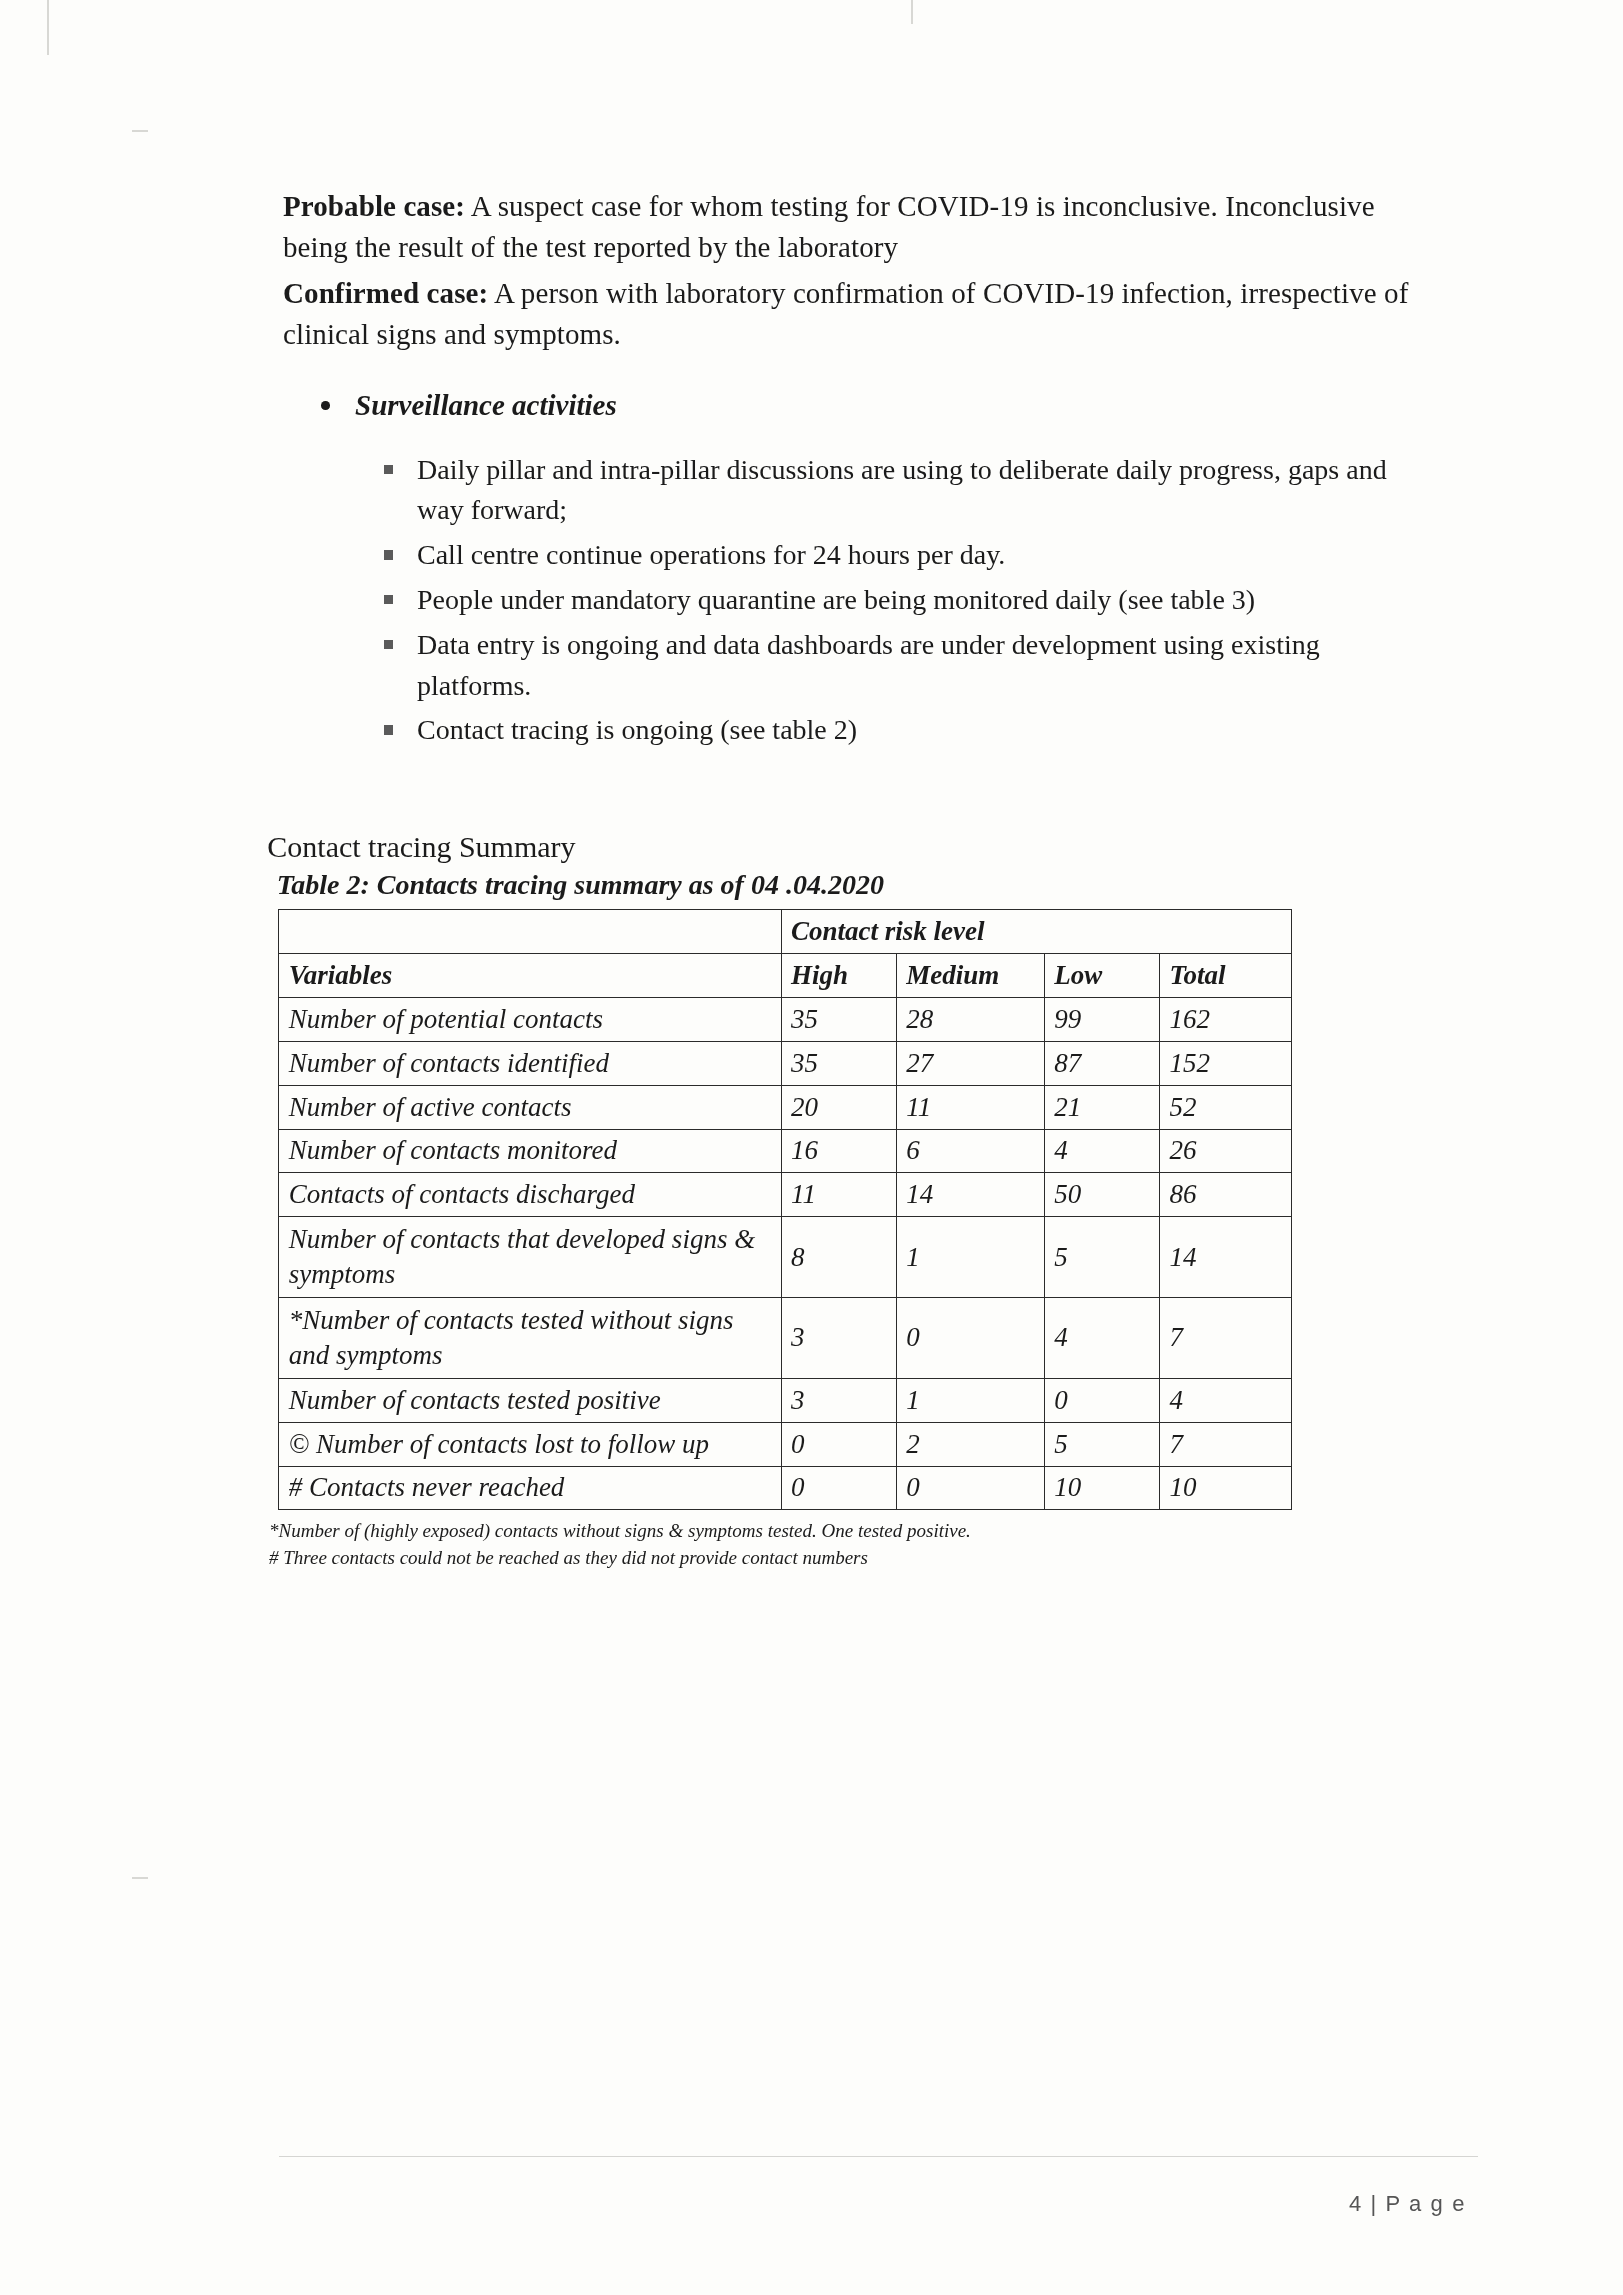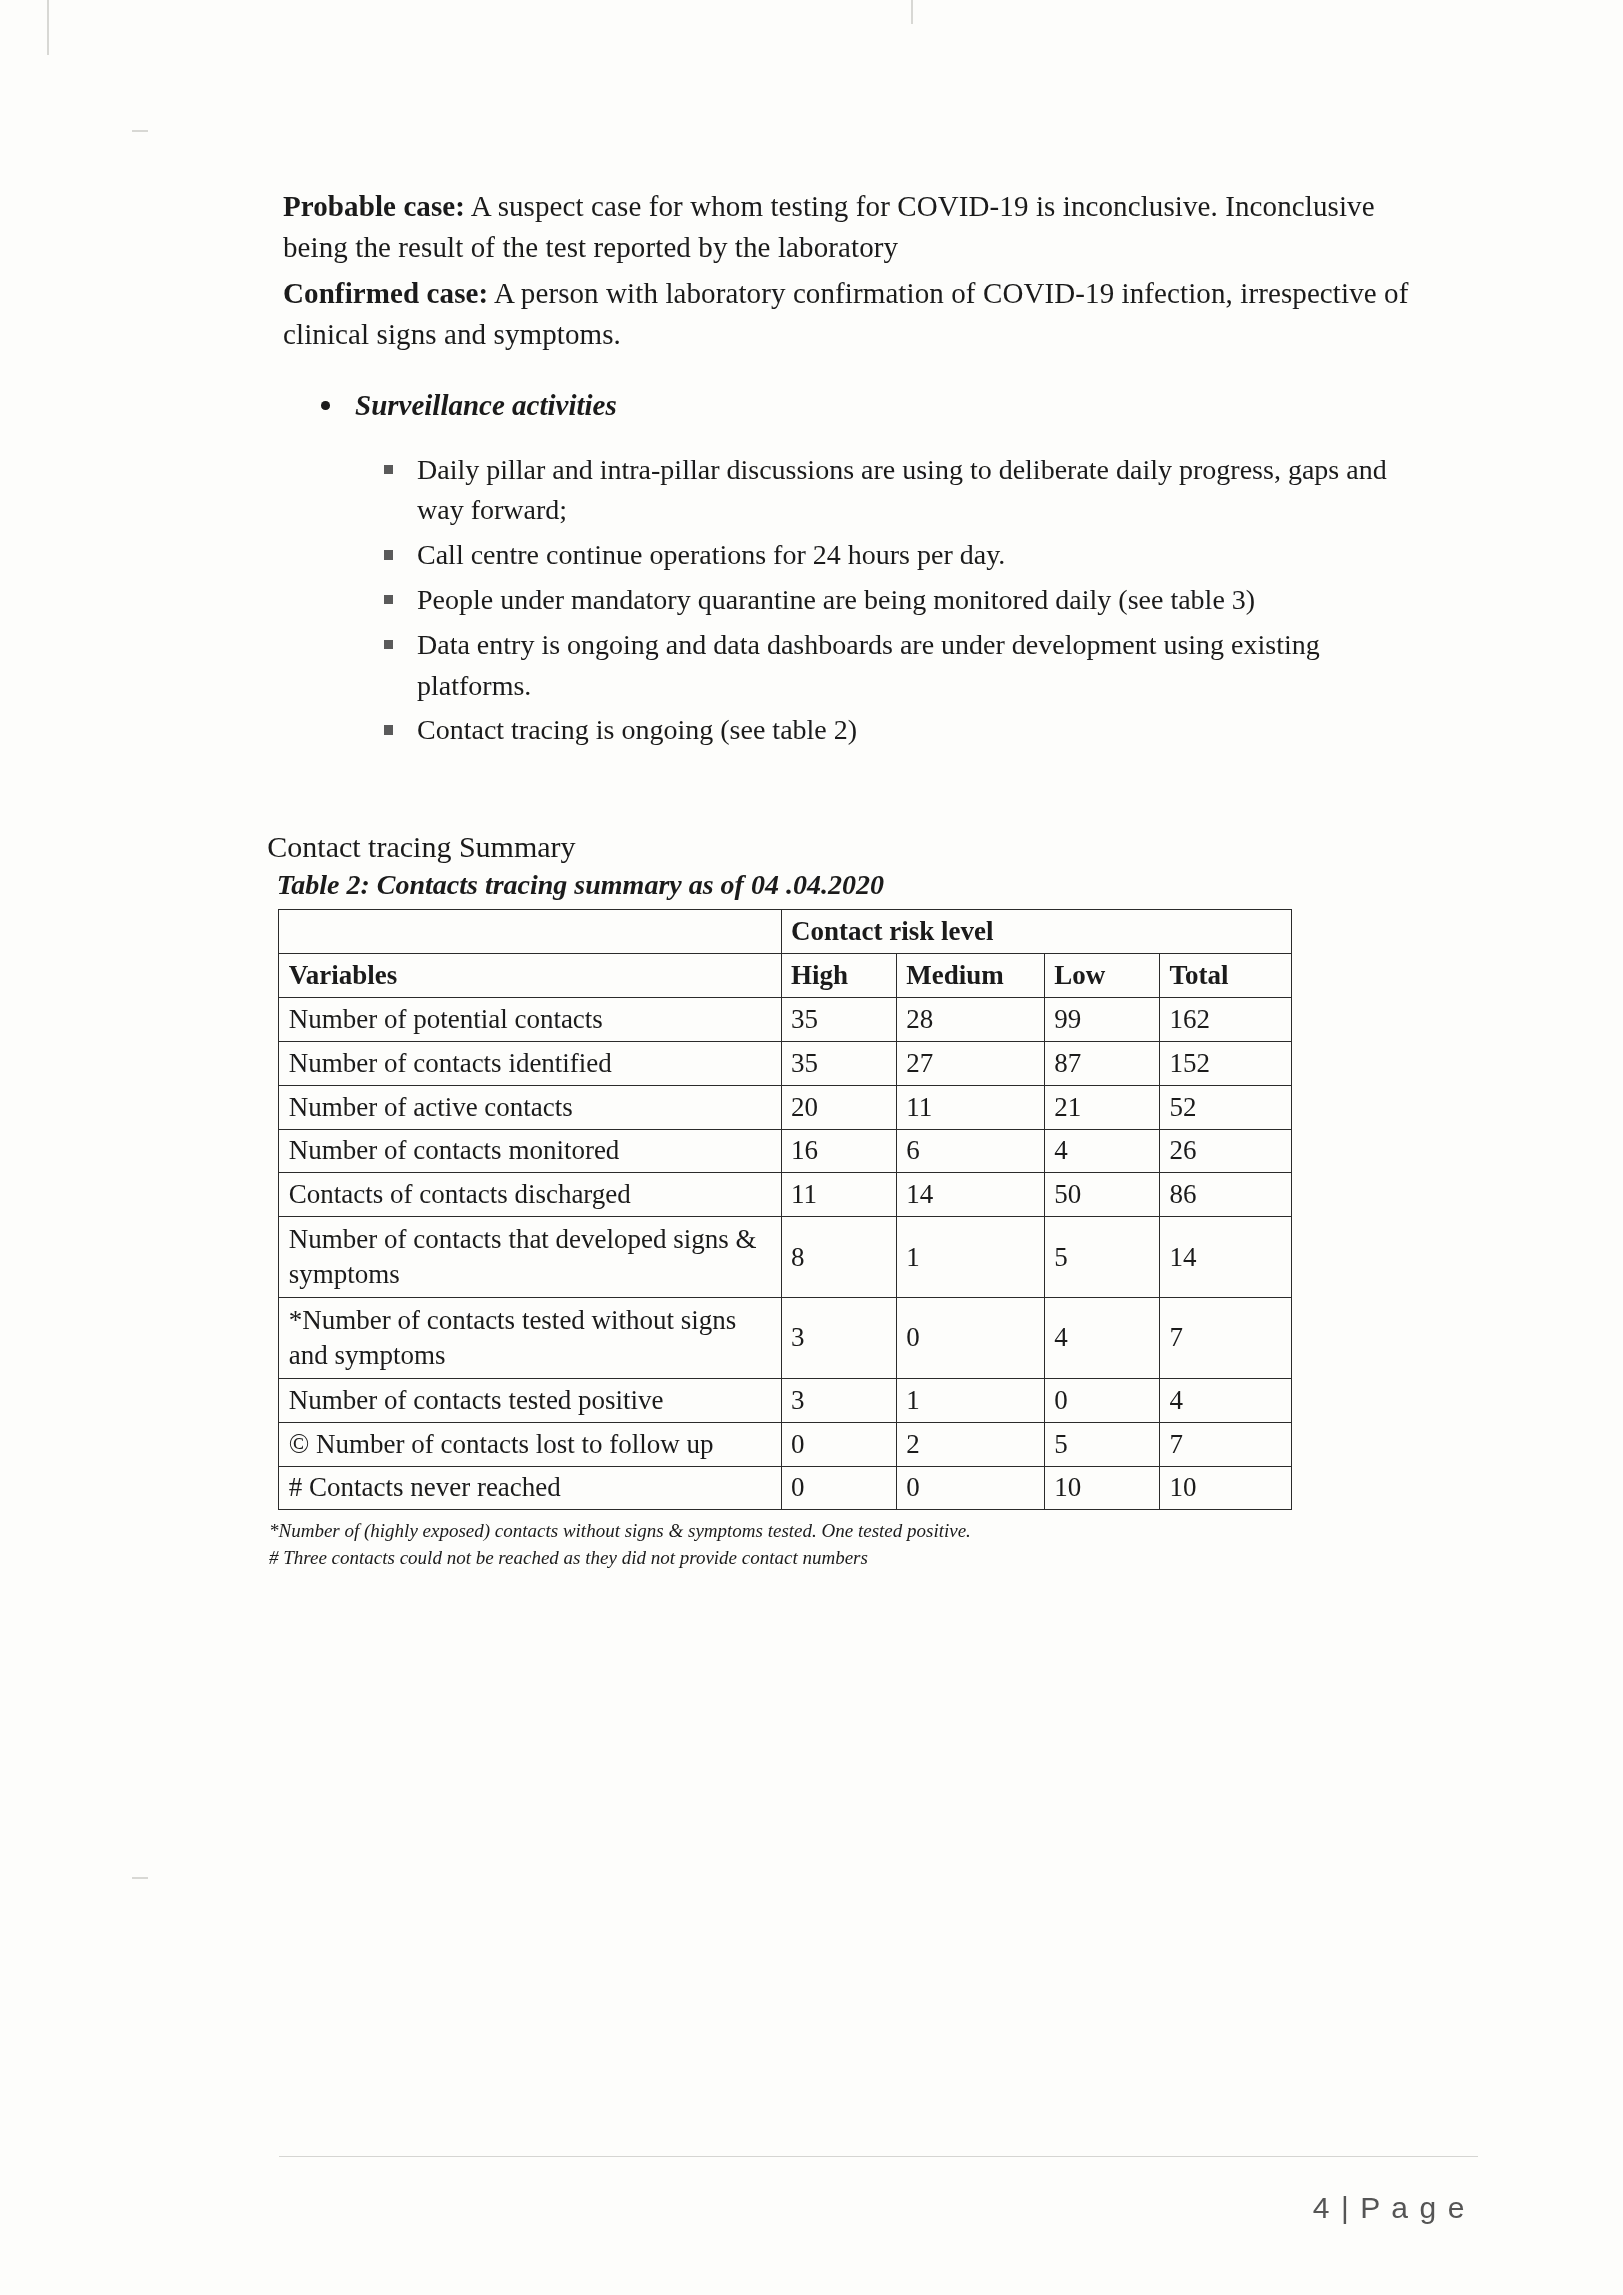--- a/index.html
+++ b/index.html
@@ -99,20 +99,21 @@
     font-style: italic;
     margin-left: -6.3px;
   }
 
   table.ct {
     border-collapse: collapse;
     margin-top: 7.9px;
     margin-left: -4.7px;
     width: 1014px;
     table-layout: fixed;
+    font-style: italic;
   }
   table.ct td, table.ct th {
     border: 1.6px solid #2b2b2b;
     padding: 3.9px 9.4px;
     font-size: 27px;
     font-weight: normal;
     text-align: left;
     vertical-align: middle;
     line-height: 1.3;
   }
@@ -136,21 +137,21 @@
     font-style: italic;
     line-height: 1.42;
   }
   .footnotes p { margin: 0; }
 
   .page-num {
     position: absolute;
     right: 157px;
     top: 2191px;
     font-family: "Liberation Sans", sans-serif;
-    font-size: 30px;
+    font-size: 22px;
     color: #555;
     letter-spacing: 1.6px;
   }
   .footer-rule {
     position: absolute;
     left: 279px;
     right: 145px;
     top: 2156px;
     height: 0.8px;
     background: #d5d5d2;

